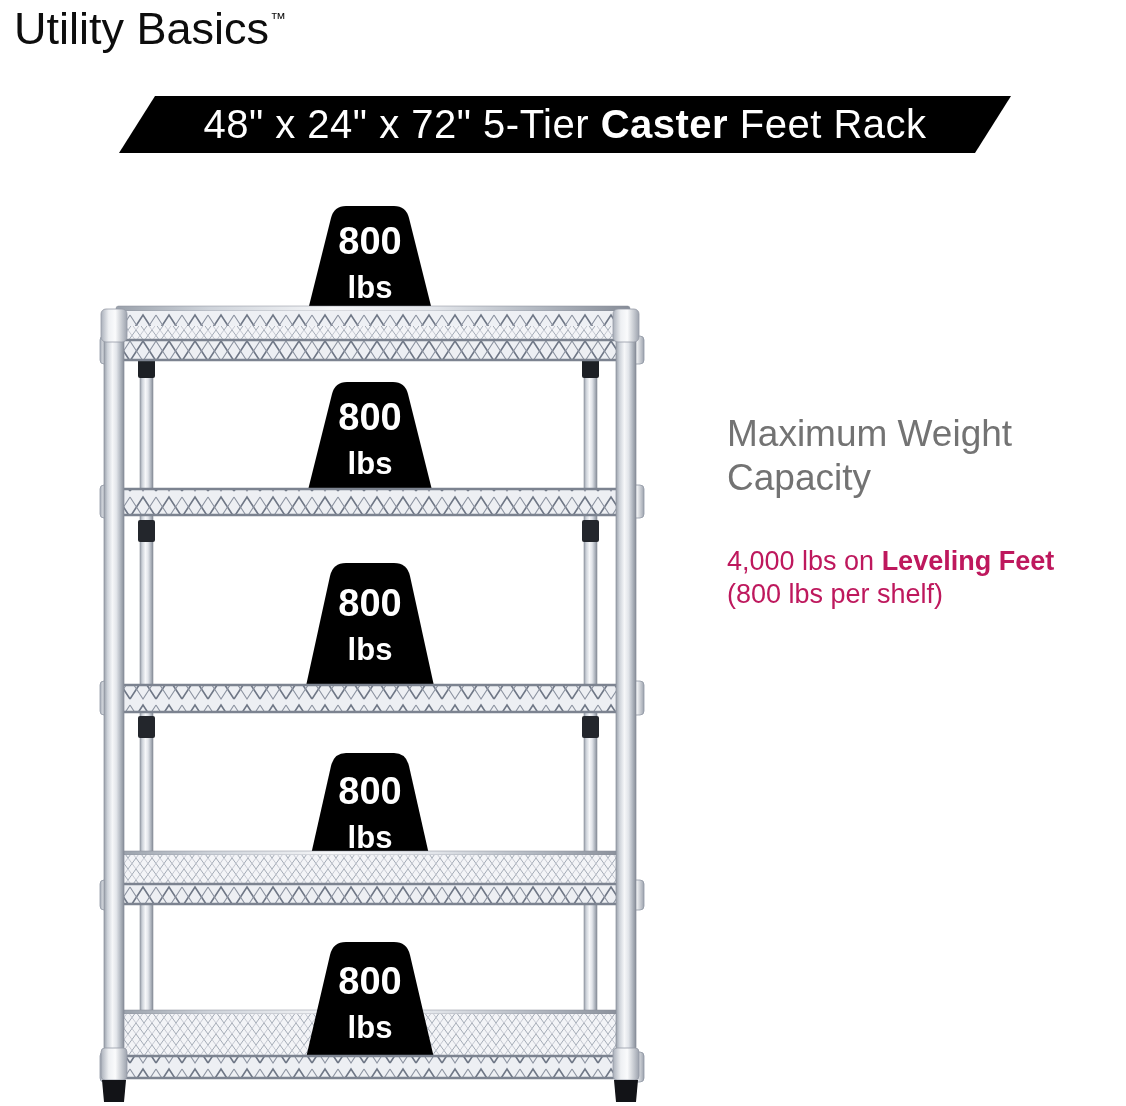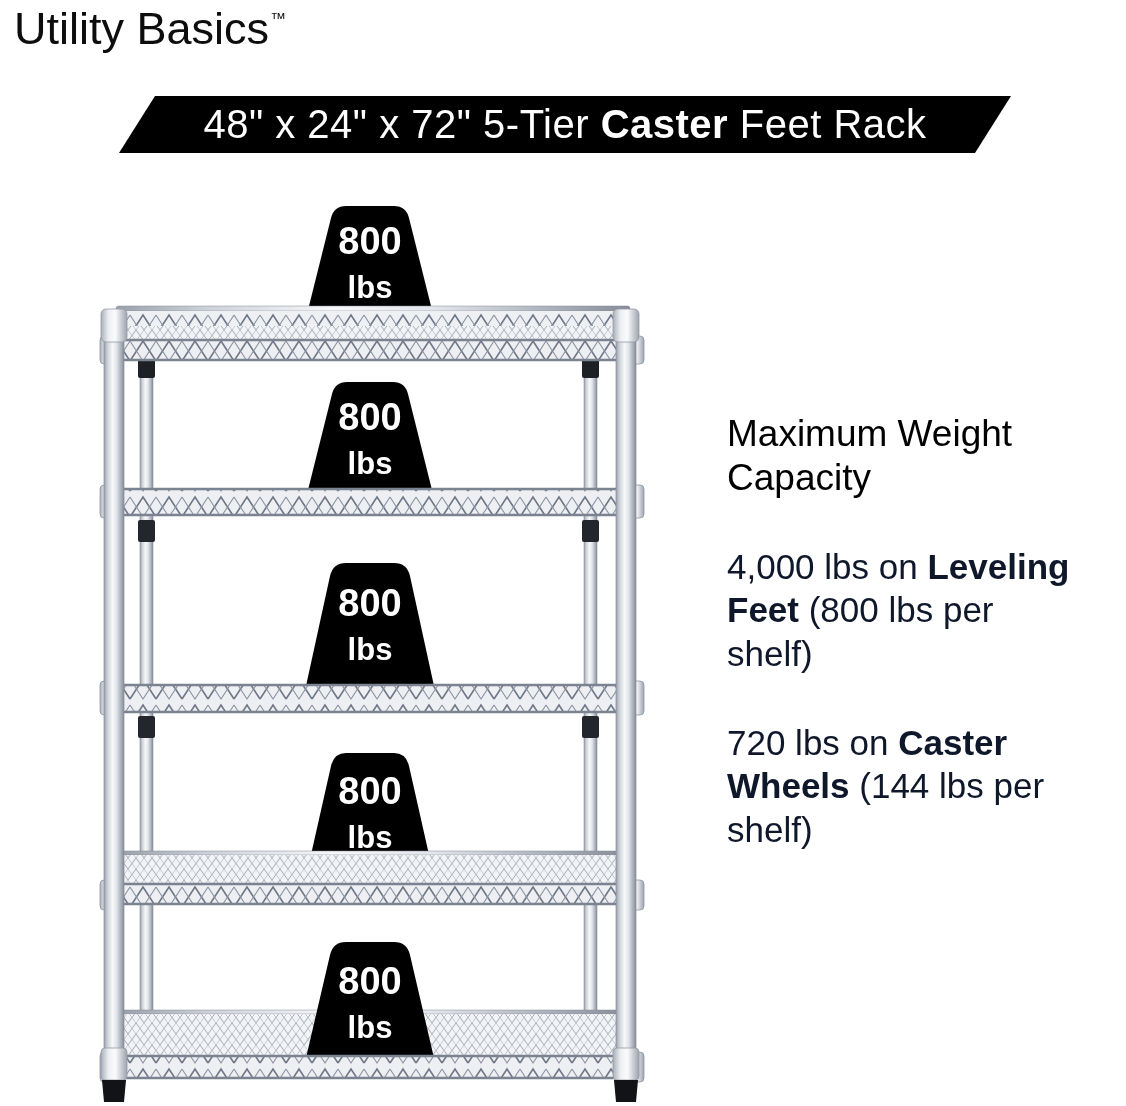--- a/index.html
+++ b/index.html
@@ -19,24 +19,24 @@
   }
   .banner .txt{
     color:#fff;font-size:40px;letter-spacing:0.5px;white-space:nowrap;
   }
   .banner .txt b{font-weight:bold;}
   .rack-svg{position:absolute;left:0;top:0;}
   .info{
     position:absolute;left:727px;top:412px;width:352px;
   }
   .info h2{
-    font-size:37px;font-weight:400;line-height:1.20;margin:0 0 44px 0;color:#000000;
+    font-size:37px;font-weight:400;line-height:1.20;margin:0 0 44px 0;color:#737373;
   }
   .info p{
-    font-size:35px;font-weight:400;line-height:1.24;margin:0 0 46px 0;color:#0f172a;
+    font-size:27px;font-weight:400;line-height:1.24;margin:0 0 46px 0;color:#be185d;
   }
   .info p b{font-weight:bold;}
   .weight-text{fill:#ffffff;font-family:"Liberation Sans",sans-serif;font-weight:bold;}
 </style>
 </head>
 <body>
 
 <div class="brand">
   <span>Utility Basics</span><sup>™</sup>
 </div>
@@ -187,16 +187,13 @@
     <polygon points="102,1080 126,1080 124,1102 104,1102" fill="#121317"></polygon>
     <polygon points="614,1080 638,1080 636,1102 616,1102" fill="#121317"></polygon>
   </g>
 </svg>
 
 <aside class="info">
   <h2>Maximum Weight Capacity</h2>
   <p>
     <span>4,000 lbs on </span><b>Leveling Feet</b><span> (800 lbs per shelf)</span>
   </p>
-  <p>
-    <span>720 lbs on </span><b>Caster Wheels</b><span> (144 lbs per shelf)</span>
-  </p>
 </aside>
 
 </body></html>

